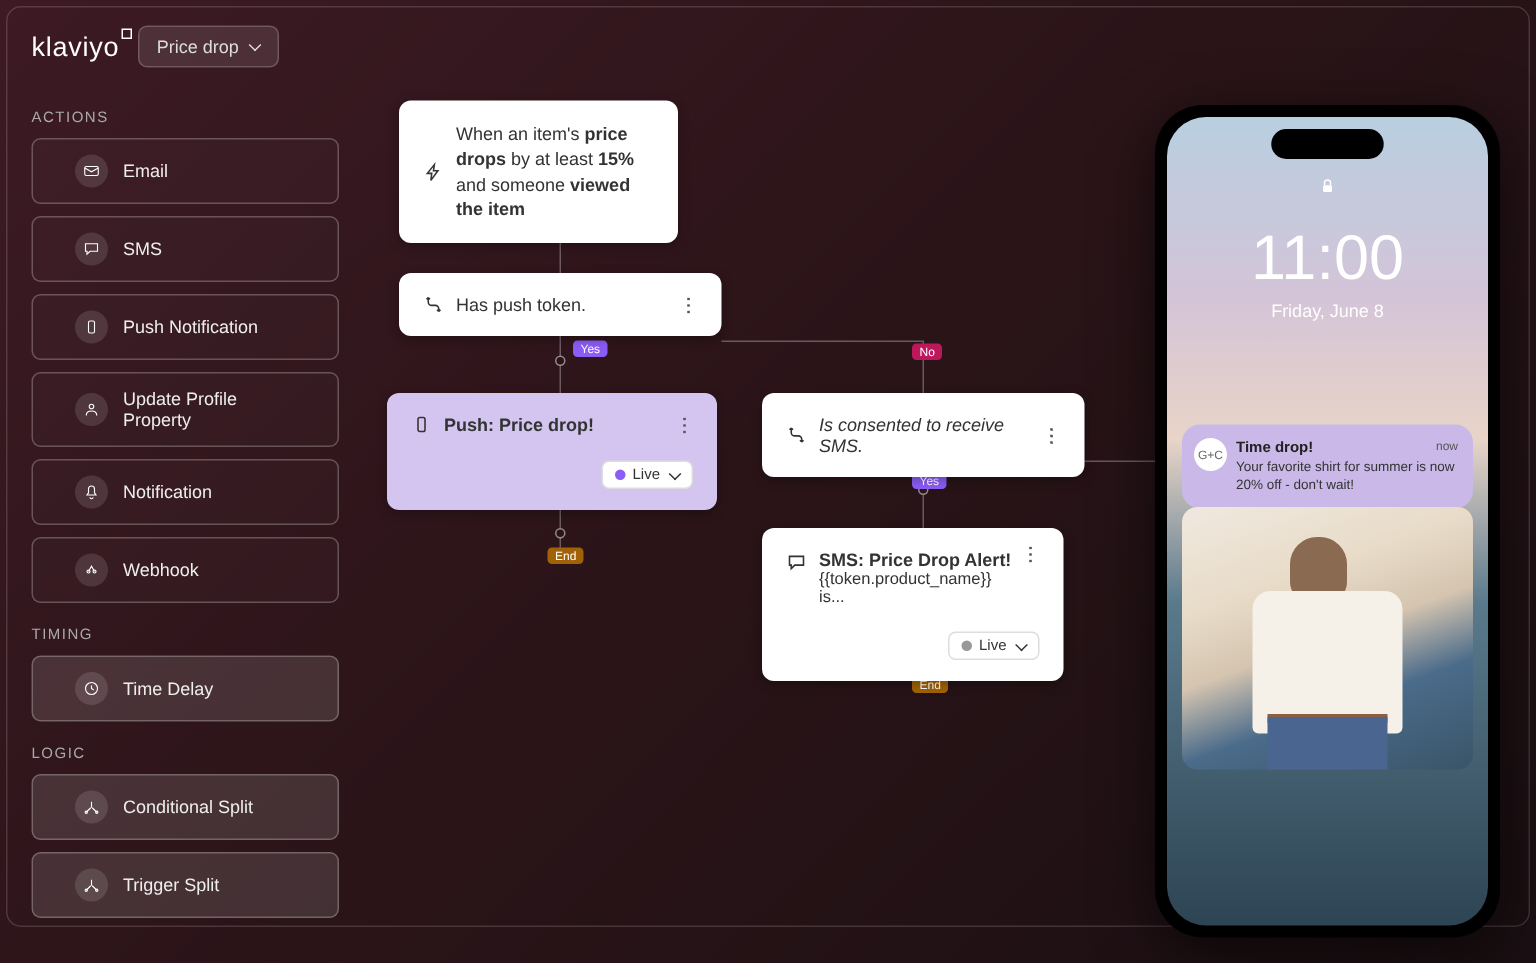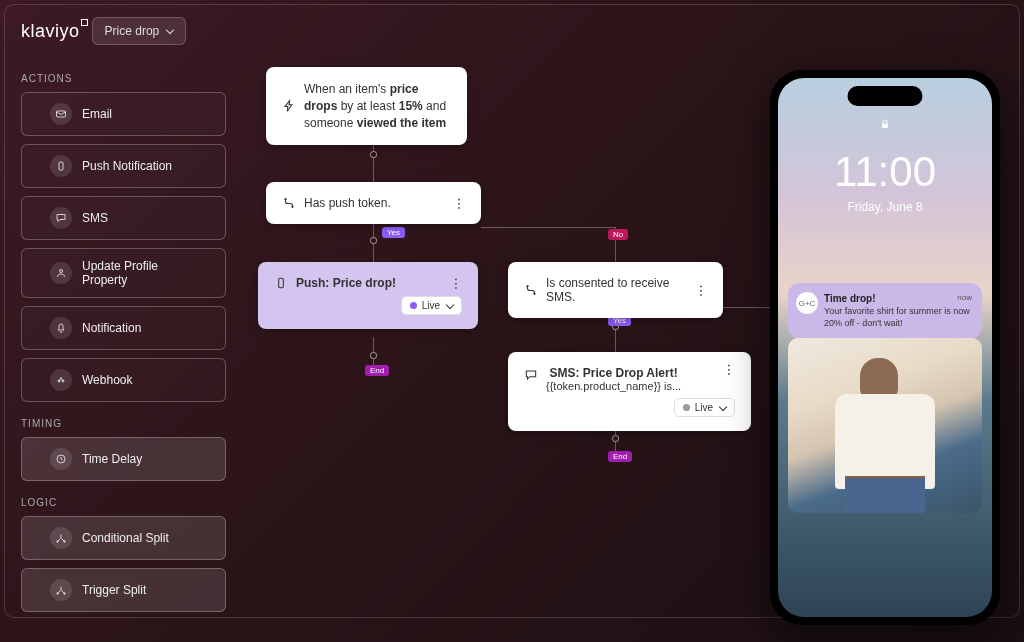--- a/index.html
+++ b/index.html
@@ -17,39 +17,39 @@
 .content { display: flex; padding: 0 16px; gap: 32px; height: calc(100% - 60px); }
 .sidebar { width: 205px; flex-shrink: 0; }
 .section-title { color: #aaa; font-size: 10px; letter-spacing: 1px; margin: 16px 0 8px 0; font-weight: 500; }
 .action-item { display: flex; align-items: center; gap: 10px; border: 1px solid rgba(255,255,255,0.25); border-radius: 6px; padding: 10px 28px; margin-bottom: 8px; color: #eee; font-size: 12px; cursor: pointer; background: rgba(255,255,255,0.02); }
 .action-item.highlight { background: rgba(255,255,255,0.12); }
 .icon-circle { width: 22px; height: 22px; border-radius: 50%; background: rgba(255,255,255,0.12); display: flex; align-items: center; justify-content: center; flex-shrink: 0; }
 .icon-circle svg { width: 12px; height: 12px; stroke: #fff; fill: none; stroke-width: 1.5; }
 
 .canvas { flex: 1; position: relative; }
 .node { position: absolute; background: #fff; border-radius: 8px; padding: 14px 16px; color: #333; font-size: 12px; box-shadow: 0 2px 8px rgba(0,0,0,0.3); }
-.node.trigger { width: 201px; top: 10px; left: 8px; }
+.node.trigger { width: 186px; top: 10px; left: 8px; }
 .node.check { width: 215px; top: 125px; left: 8px; display: flex; align-items: center; justify-content: space-between; }
 .node.push { width: 220px; top: 205px; left: 0; background: #d4c5f0; }
-.node.sms-check { width: 215px; top: 205px; left: 250px; display: flex; align-items: center; justify-content: space-between; }
-.node.sms-send { width: 243px; top: 295px; left: 250px; text-align: center; }
+.node.sms-check { width: 215px; top: 205px; left: 250px; display: flex; align-items: center; justify-content: space-between; font-style: italic; }
+.node.sms-send { width: 201px; top: 295px; left: 250px; }
 .node-header { display: flex; align-items: center; gap: 8px; }
 .node-header svg { width: 14px; height: 14px; stroke: #333; fill: none; stroke-width: 1.8; flex-shrink: 0; }
 .node-title { font-weight: 600; font-size: 12px; }
 .more-dots { font-size: 16px; color: #555; cursor: pointer; line-height: 0.4; letter-spacing: -1px; transform: rotate(90deg); display: inline-block; }
-.status-pill { display: inline-flex; align-items: center; gap: 5px; background: #fff; border: 1px solid #ddd; border-radius: 5px; padding: 3px 8px; font-size: 10px; margin-top: 6px; float: right; cursor: pointer; }
+.status-pill { display: inline-flex; align-items: center; gap: 5px; background: #fff; border: 1px solid #ddd; border-radius: 5px; padding: 3px 8px; font-size: 10px; margin-top: 17px; float: right; cursor: pointer; }
 .status-dot { width: 7px; height: 7px; border-radius: 50%; background: #8b5cf6; }
 .status-pill.grey .status-dot { background: #999; }
 .connector-v { position: absolute; width: 1px; background: rgba(255,255,255,0.3); left: 115px; }
 .connector-h { position: absolute; height: 1px; background: rgba(255,255,255,0.3); }
 .conn-dot { position: absolute; width: 7px; height: 7px; border: 1px solid rgba(255,255,255,0.5); border-radius: 50%; background: #2a1418; }
 .badge { position: absolute; font-size: 8px; padding: 1px 5px; border-radius: 3px; color: #fff; }
 .badge.yes { background: #8b5cf6; }
 .badge.no { background: #be185d; }
-.badge.end { background: #a21caf; }
+.badge.end { background: #a16207; }
 
 .phone { position: absolute; right: 24px; top: 70px; width: 230px; height: 555px; background: #000; border-radius: 32px; padding: 8px; box-shadow: 0 10px 40px rgba(0,0,0,0.6); z-index: 10; }
 .phone-screen { width: 100%; height: 100%; border-radius: 26px; overflow: hidden; position: relative; background: linear-gradient(180deg, #b8cfe0 0%, #d4c4d8 22%, #e8d4c8 40%, #5a7a8c 60%, #2d4454 100%); }
 .notch { position: absolute; top: 8px; left: 50%; transform: translateX(-50%); width: 75px; height: 20px; background: #000; border-radius: 12px; z-index: 5; }
 .lock-icon { position: absolute; top: 40px; left: 50%; transform: translateX(-50%); color: #fff; font-size: 11px; }
 .phone-time { position: absolute; top: 70px; width: 100%; text-align: center; color: #fff; font-size: 42px; font-weight: 300; }
 .phone-date { position: absolute; top: 122px; width: 100%; text-align: center; color: #fff; font-size: 12px; }
 .notif { position: absolute; top: 205px; left: 10px; right: 10px; background: #c9b8e8; border-radius: 12px; padding: 10px 10px 10px 36px; }
 .notif-avatar { position: absolute; left: 8px; top: 9px; width: 22px; height: 22px; border-radius: 50%; background: #fff; display: flex; align-items: center; justify-content: center; font-size: 8px; color: #666; }
 .notif-title { font-size: 10px; font-weight: 700; color: #222; }
@@ -85,32 +85,32 @@
             <svg viewBox="0 0 24 24">
               <rect x="3" y="6" width="18" height="12" rx="2"></rect>
               <path d="M3 8l9 5 9-5"></path>
             </svg>
           </div>
         <span>Email</span>
       </div>
       <div class="action-item">
         <div class="icon-circle">
             <svg viewBox="0 0 24 24">
+              <path d="M4 5h16v10H10l-4 4v-4H4z"></path>
+            </svg>
+          </div>
+        <span>SMS</span>
+      </div>
+      <div class="action-item">
+        <div class="icon-circle">
+            <svg viewBox="0 0 24 24">
               <rect x="8" y="4" width="8" height="16" rx="2"></rect>
             </svg>
           </div>
         <span>Push Notification</span>
-      </div>
-      <div class="action-item">
-        <div class="icon-circle">
-            <svg viewBox="0 0 24 24">
-              <path d="M4 5h16v10H10l-4 4v-4H4z"></path>
-            </svg>
-          </div>
-        <span>SMS</span>
       </div>
       <div class="action-item">
         <div class="icon-circle">
             <svg viewBox="0 0 24 24">
               <circle cx="12" cy="8" r="3"></circle>
               <path d="M5 20c0-4 3-6 7-6s7 2 7 6"></path>
             </svg>
           </div>
         <span>Update Profile Property</span>
       </div>

